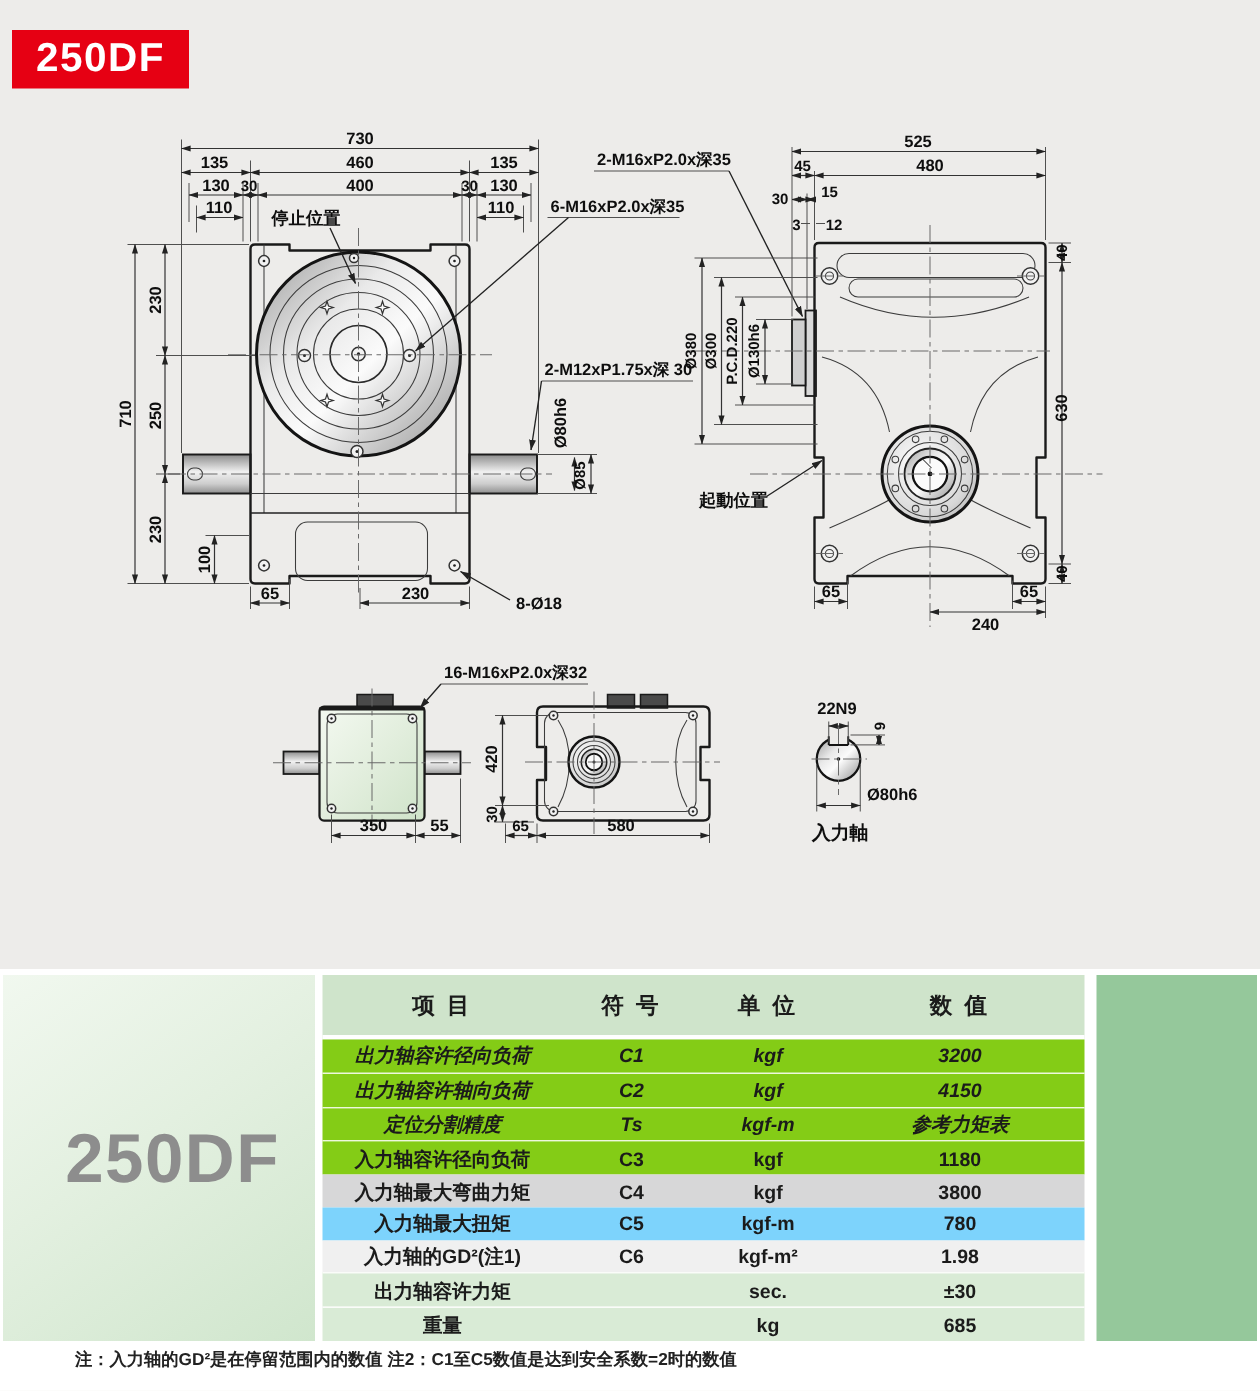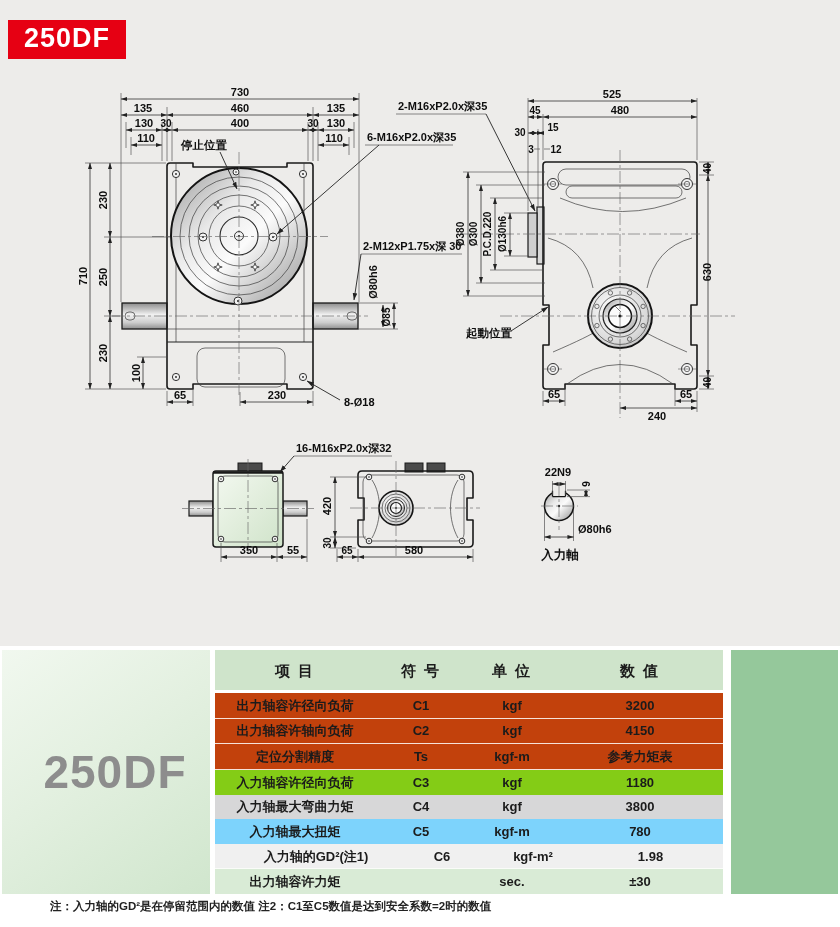--- a/index.html
+++ b/index.html
@@ -25,25 +25,25 @@
   .spec{position:absolute;left:2px;top:650px;width:836px;height:244px;display:flex;}
   .model-box{width:208px;height:100%;background:linear-gradient(145deg,#f1f8ef 0%,#e3f0e0 45%,#d0e6cd 100%);
              display:flex;align-items:center;justify-content:center;}
   .model-box span{color:#8d8d8d;font-weight:bold;font-size:46px;letter-spacing:1px;padding-left:18px;}
   .table-box{width:508px;height:100%;margin-left:5px;display:flex;flex-direction:column;}
   .green-block{flex:1;height:100%;margin-left:8px;background:#95c89b;}
   .trow{display:grid;grid-template-columns:160px 92px 90px 1fr;flex:1;align-items:center;}
   .trow>div{text-align:center;font-size:13px;font-weight:700;color:#1b1b1b;line-height:1;}
   .thead{flex:0 0 40px;background:#cfe4cb;border-bottom:3px solid #ffffff;}
   .thead>div{font-size:15px;letter-spacing:2px;}
-  .sec-a{background:#c2410c;border-bottom:1px solid rgba(255,255,255,.85);}
+  .sec-a{background:#84cc16;border-bottom:1px solid rgba(255,255,255,.85);font-style:italic;}
   .g0{background:#84cc16;}
   .g1{background:#d7d7d8;}
   .g2{background:#7dd3fc;}
-  .g3{background:#f0f0f0;padding-left:21px;}
+  .g3{background:#f0f0f0;}
   .sec-c{background:#d9ebd6;border-top:1px solid rgba(255,255,255,.85);}
   .note{position:absolute;left:50px;top:899px;font-size:11.5px;font-weight:700;color:#222;}
 </style>
 </head>
 <body>
 
 <div class="sheet">
   <div class="draw-area">
   <svg width="840" height="646" viewBox="0 0 840 646">
     <defs>
@@ -496,18 +496,24 @@
         <div>C6</div>
         <div>kgf-m²</div>
         <div>1.98</div>
       </div>
       <div class="trow sec-c">
         <div>出力轴容许力矩</div>
         <div></div>
         <div>sec.</div>
         <div>±30</div>
       </div>
+      <div class="trow sec-c">
+        <div>重量</div>
+        <div></div>
+        <div>kg</div>
+        <div>685</div>
+      </div>
     </div>
     <div class="green-block"></div>
   </div>
 
   <div class="note">注：入力轴的GD²是在停留范围内的数值  注2：C1至C5数值是达到安全系数=2时的数值</div>
 </div>
 
 </body></html>

